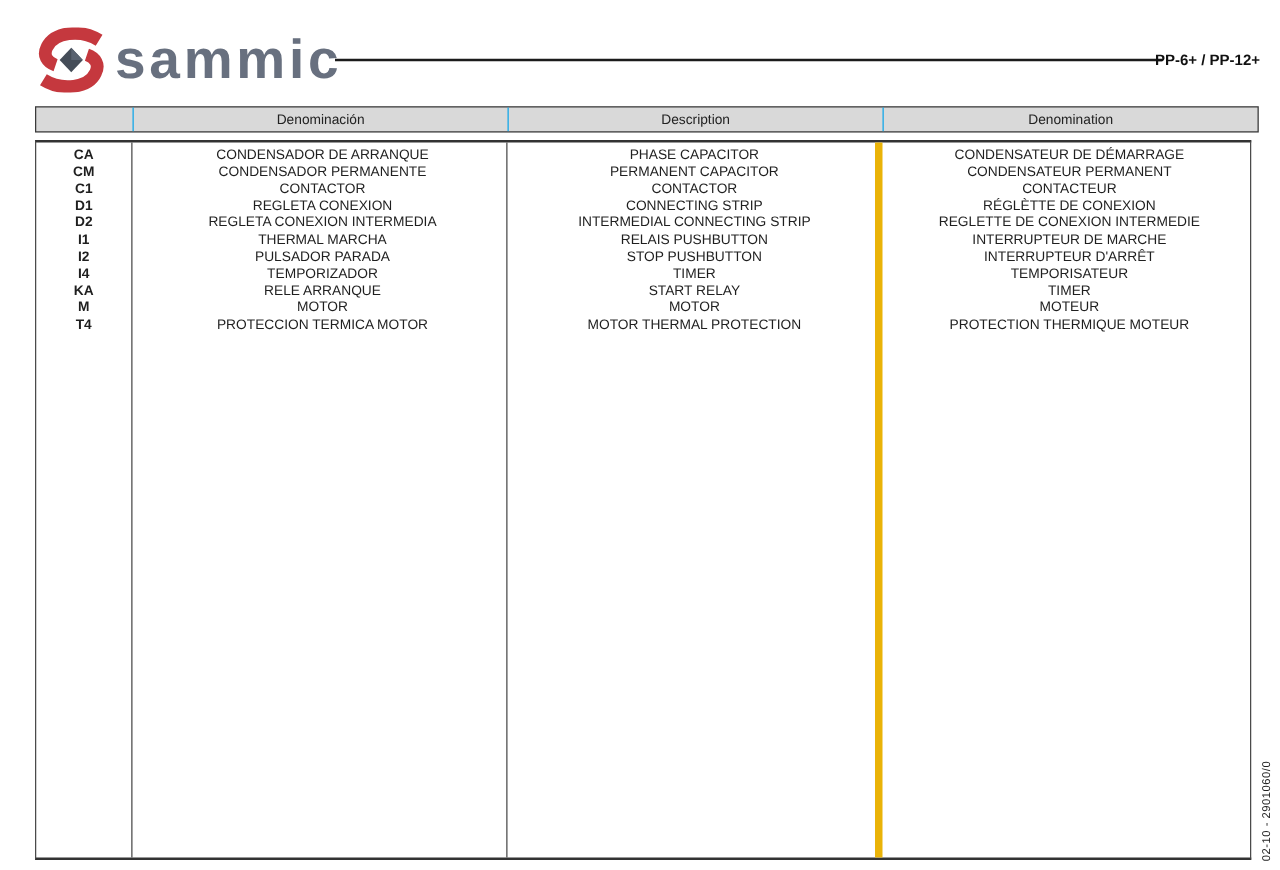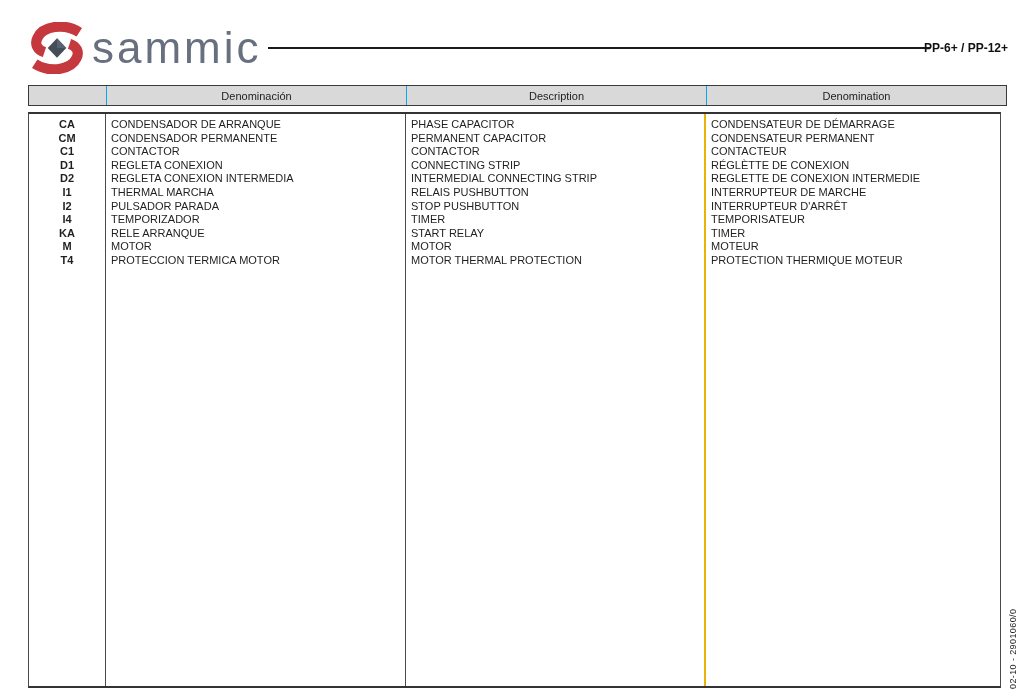--- a/index.html
+++ b/index.html
@@ -18,21 +18,21 @@
     color:var(--text);
     overflow:hidden;
   }
   
   .logo-wrap{
     position:absolute; left:28px; top:20px;
     display:flex; align-items:center; height:56px;
   }
   .logo-mark{width:58px;height:52px;display:block;}
   .brand-name{
-    font-size:44px; font-weight:normal; letter-spacing:3px;
+    font-size:44px; font-weight:bold; letter-spacing:3px;
     color:var(--brand-gray); line-height:52px; margin-left:6px;
   }
   .header-rule{
     position:absolute; left:268px; top:47px;
     width:662px; height:2px; background:#1b1b1b;
   }
   .model-label{
     position:absolute; right:16px; top:41px;
     font-size:12px; font-weight:bold; white-space:nowrap; color:#111;
   }
@@ -57,25 +57,25 @@
     display:flex;
     border-top:2px solid var(--border-dark);
     border-bottom:2px solid var(--border-dark);
     border-left:1px solid #4a4a4a;
     border-right:1px solid #4a4a4a;
     background:#fff;
   }
   .col{padding-top:4px; overflow:hidden;}
   .col-code{width:77px; border-right:1px solid #4a4a4a;}
   .col-es{width:300px; border-right:1px solid #4a4a4a;}
-  .col-en{width:300px; border-right:2px solid #eab308;}
+  .col-en{width:300px; border-right:6px solid #eab308;}
   .col-fr{flex:1;}
   .cell{
     font-size:11px; line-height:13.6px; height:13.6px;
-    white-space:nowrap; color:var(--text);
+    white-space:nowrap; color:var(--text);text-align:center;
   }
   .col-code .cell{text-align:center; font-weight:bold;}
   .col-es .cell,.col-en .cell,.col-fr .cell{padding-left:5px;}
   
   .doc-ref{
     position:absolute; left:1008px; top:689px;
     transform:rotate(-90deg); transform-origin:0 0;
     font-size:9px; color:#222; letter-spacing:0.4px; white-space:nowrap;
   }
 </style>

